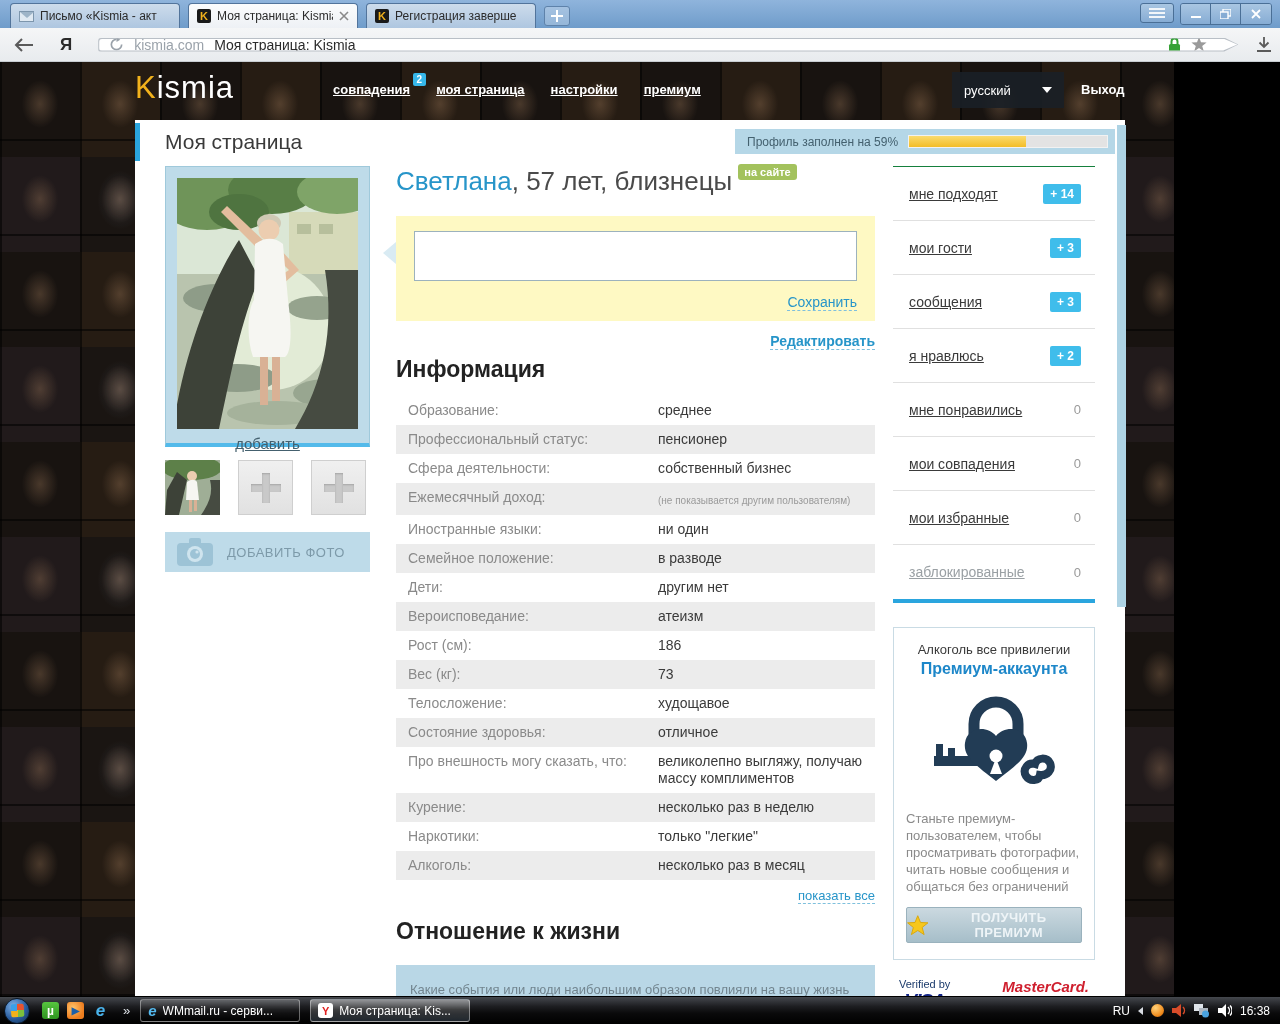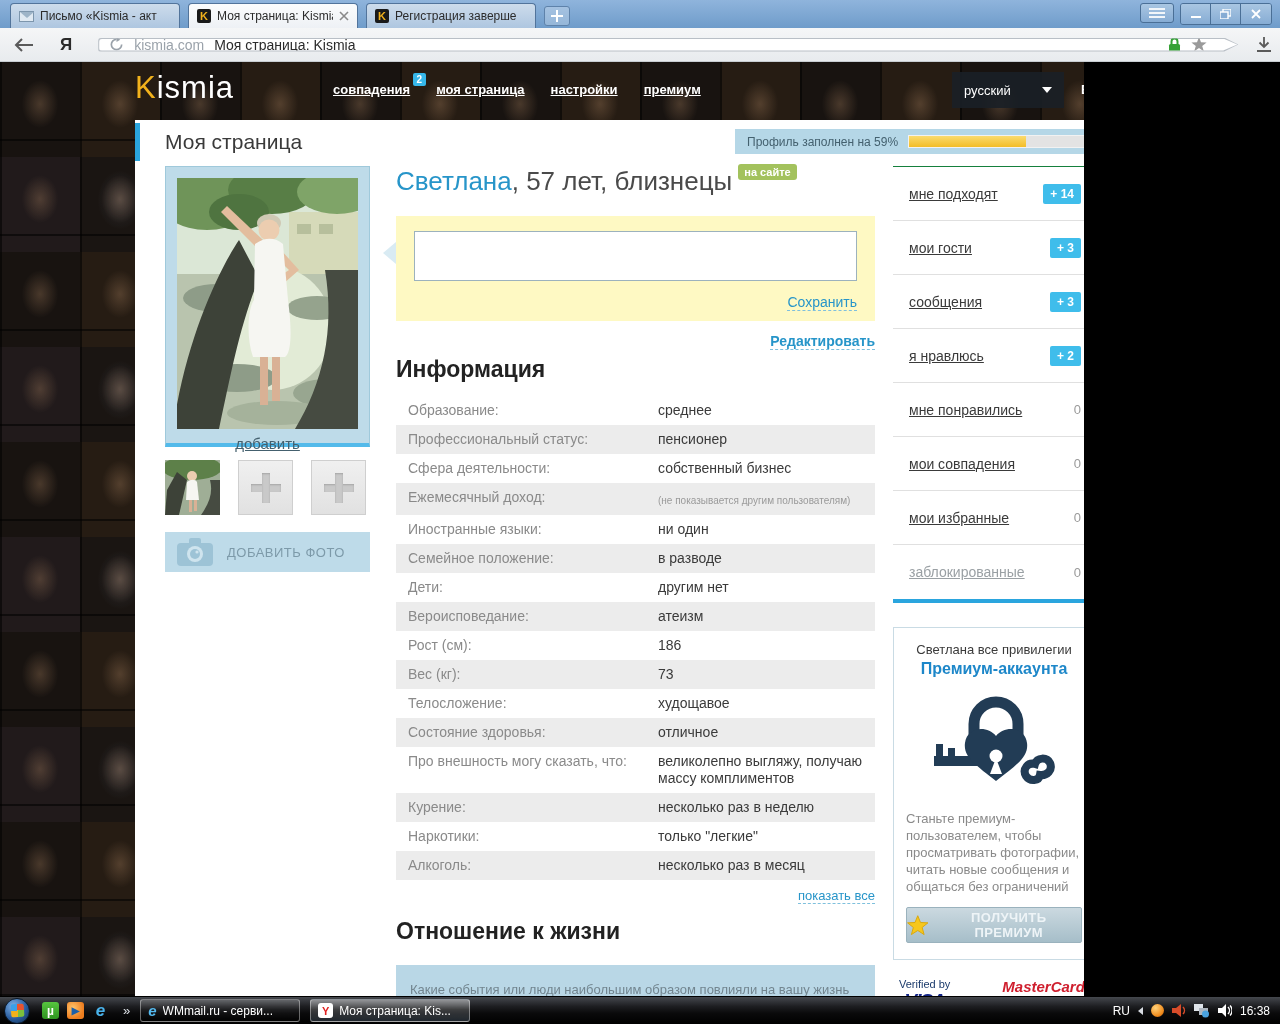--- a/index.html
+++ b/index.html
@@ -39,21 +39,21 @@
   .urlbar .ub-border { position:absolute; inset:0; background:#b9bfc6;
     clip-path:polygon(0 0, calc(100% - 14px) 0, 100% 50%, calc(100% - 14px) 100%, 0 100%); border-radius:3px; }
   .urlbar .ub-fill { position:absolute; inset:1px; background:#fff;
     clip-path:polygon(0 0, calc(100% - 14px) 0, 100% 50%, calc(100% - 14px) 100%, 0 100%); border-radius:3px;
     display:flex; align-items:center; padding:0 30px 0 10px; gap:10px; }
   .url-domain { color:#9aa2aa; font-size:14px; }
   .url-title { color:#2b2b2b; font-size:14px; flex:1; }
   .dl-btn { margin-left:18px; }
 
   
-  .viewport { position:absolute; left:0; top:62px; width:1084px; height:934px; overflow:hidden;
+  .viewport { position:absolute; left:0; top:62px; width:1174px; height:934px; overflow:hidden;
     background-color:#15110e;
     background-image:
       radial-gradient(ellipse 26px 34px at 40px 42px, rgba(213,164,121,.26), rgba(213,164,121,0) 70%),
       radial-gradient(ellipse 32px 42px at 120px 138px, rgba(146,158,188,.18), rgba(146,158,188,0) 70%),
       repeating-linear-gradient(90deg, rgba(0,0,0,.55) 0 2px, transparent 2px 80px),
       repeating-linear-gradient(0deg, rgba(0,0,0,.55) 0 2px, transparent 2px 95px),
       repeating-conic-gradient(from 0deg, #261c13 0% 25%, #1a1512 25% 50%, #211a1b 50% 75%, #181310 75% 100%);
     background-size:80px 95px, 160px 190px, auto, auto, 160px 190px; }
 
   .site-header { position:absolute; left:0; top:0; width:1262px; height:58px; }
@@ -463,21 +463,21 @@
               <a href="#">мои избранные</a>
               <span class="side-count">0</span>
             </div>
           <div class="side-item">
               <a href="#" class="dim">заблокированные</a>
               <span class="side-count">0</span>
             </div>
         </div>
 
         <div class="premium-box">
-          <div class="prem-line1">Светлана все привилегии</div>
+          <div class="prem-line1">Алкоголь все привилегии</div>
           <div class="prem-line2">Премиум-аккаунта</div>
           <svg class="prem-icon" width="128" height="104" viewBox="0 0 128 104">
             <path d="M44 48 V34 a22 22 0 0 1 44 0 V48" stroke="#223c55" stroke-width="11" fill="none" stroke-linecap="round"></path>
             <path d="M4 66 h44 v10 H4 Z" fill="#223c55"></path>
             <rect x="6" y="54" width="7" height="13" fill="#223c55"></rect>
               <rect x="18" y="58" width="7" height="9" fill="#223c55"></rect>
             <path d="M66 46 c-9 -11 -29 -9 -31 7 c-2 14 12 23 31 38 c19 -15 33 -24 31 -38 c-2 -16 -22 -18 -31 -7 z" fill="#223c55"></path>
             <path d="M96 86 c-4 -7 2 -14 9 -12 c2 -7 12 -7 15 -1 c3 7 -3 13 -10 12 c-1 6 -10 7 -14 1 z" fill="none" stroke="#223c55" stroke-width="8"></path>
             <circle cx="66" cy="66" r="6.5" fill="#fff"></circle>
             <path d="M66 68 L60 84 h12 Z" fill="#fff"></path>

